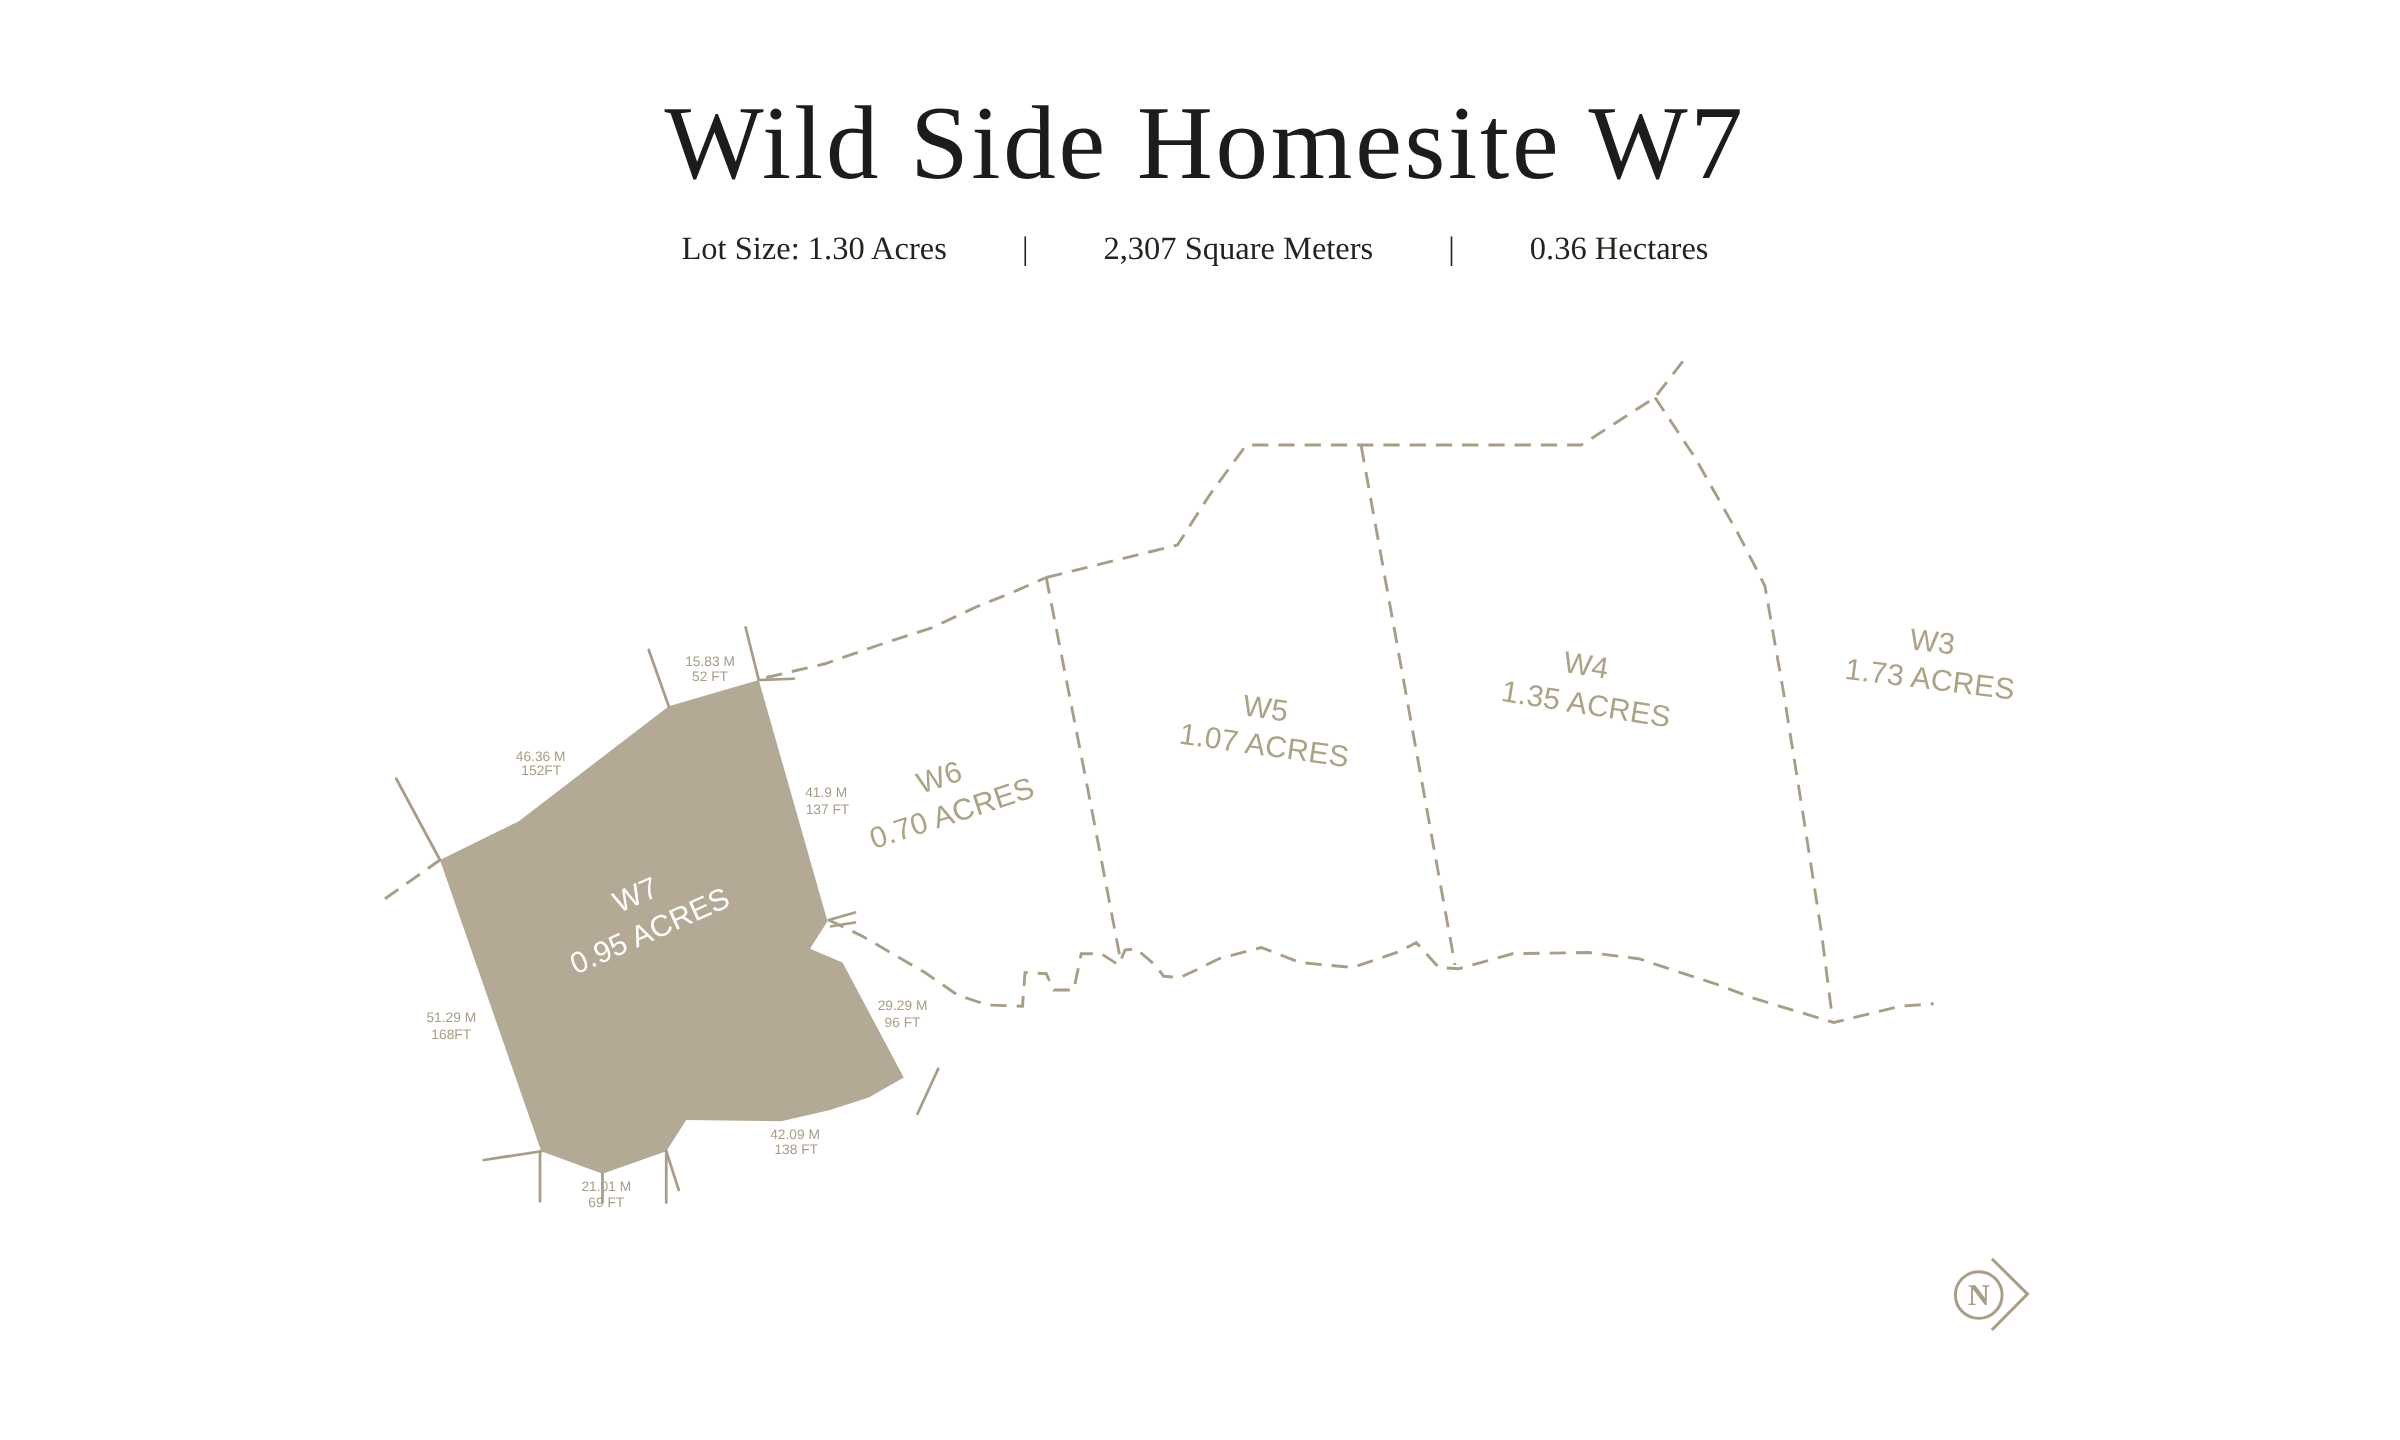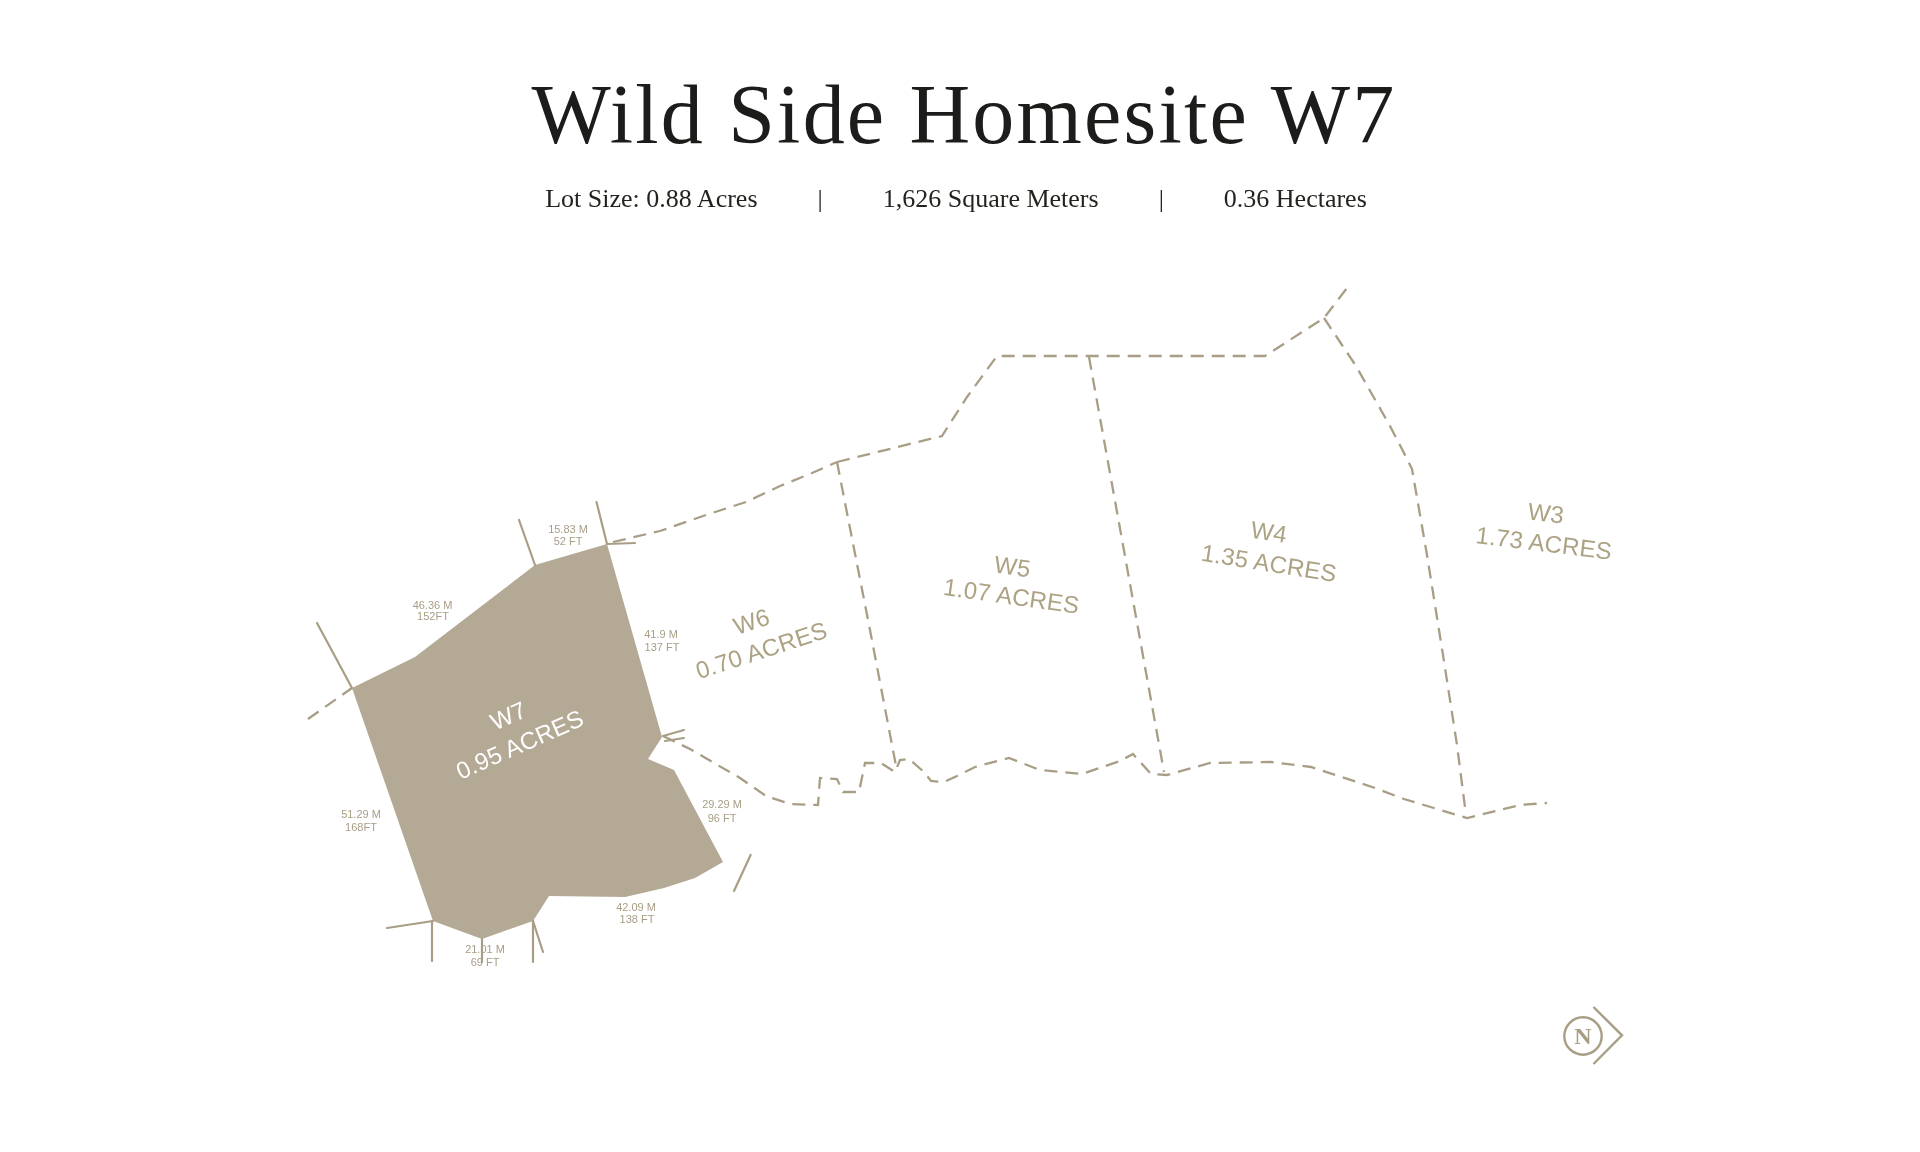--- a/index.html
+++ b/index.html
@@ -14,23 +14,23 @@
             white-space:nowrap;}
   svg{position:absolute;left:0;top:0;}
   .ml{font-family:"Liberation Sans", sans-serif;font-size:11px;fill:#a89e86;}
   .lot{font-family:"Liberation Sans", sans-serif;font-size:24px;fill:#aca284;letter-spacing:0.2px;}
   .w7t{font-family:"Liberation Sans", sans-serif;font-size:24px;fill:#ffffff;letter-spacing:0.2px;}
 </style>
 </head>
 <body>
 <div id="title">Wild Side Homesite W7</div>
 <div id="subtitle">
-    <span>Lot Size: 0.88 Acres</span>
+    <span>Lot Size: 1.30 Acres</span>
     <span>|</span>
-    <span>1,626 Square Meters</span>
+    <span>2,307 Square Meters</span>
     <span>|</span>
     <span>0.36 Hectares</span>
   </div>
 <svg width="1920" height="1152" viewBox="0 0 1920 1152">
 
   <path d="M 607,544 L 535,565 L 415,657 L 352,688 L 433,921 L 482,939 L 533,921
            L 549,896 L 625,897 L 664,888 L 695,878 L 723,862 L 674,770 L 648,759
            L 662,737 Z" fill="#b3a994"></path>
 
   <g stroke="#a89e86" stroke-width="2.2" fill="none" stroke-linecap="round">

